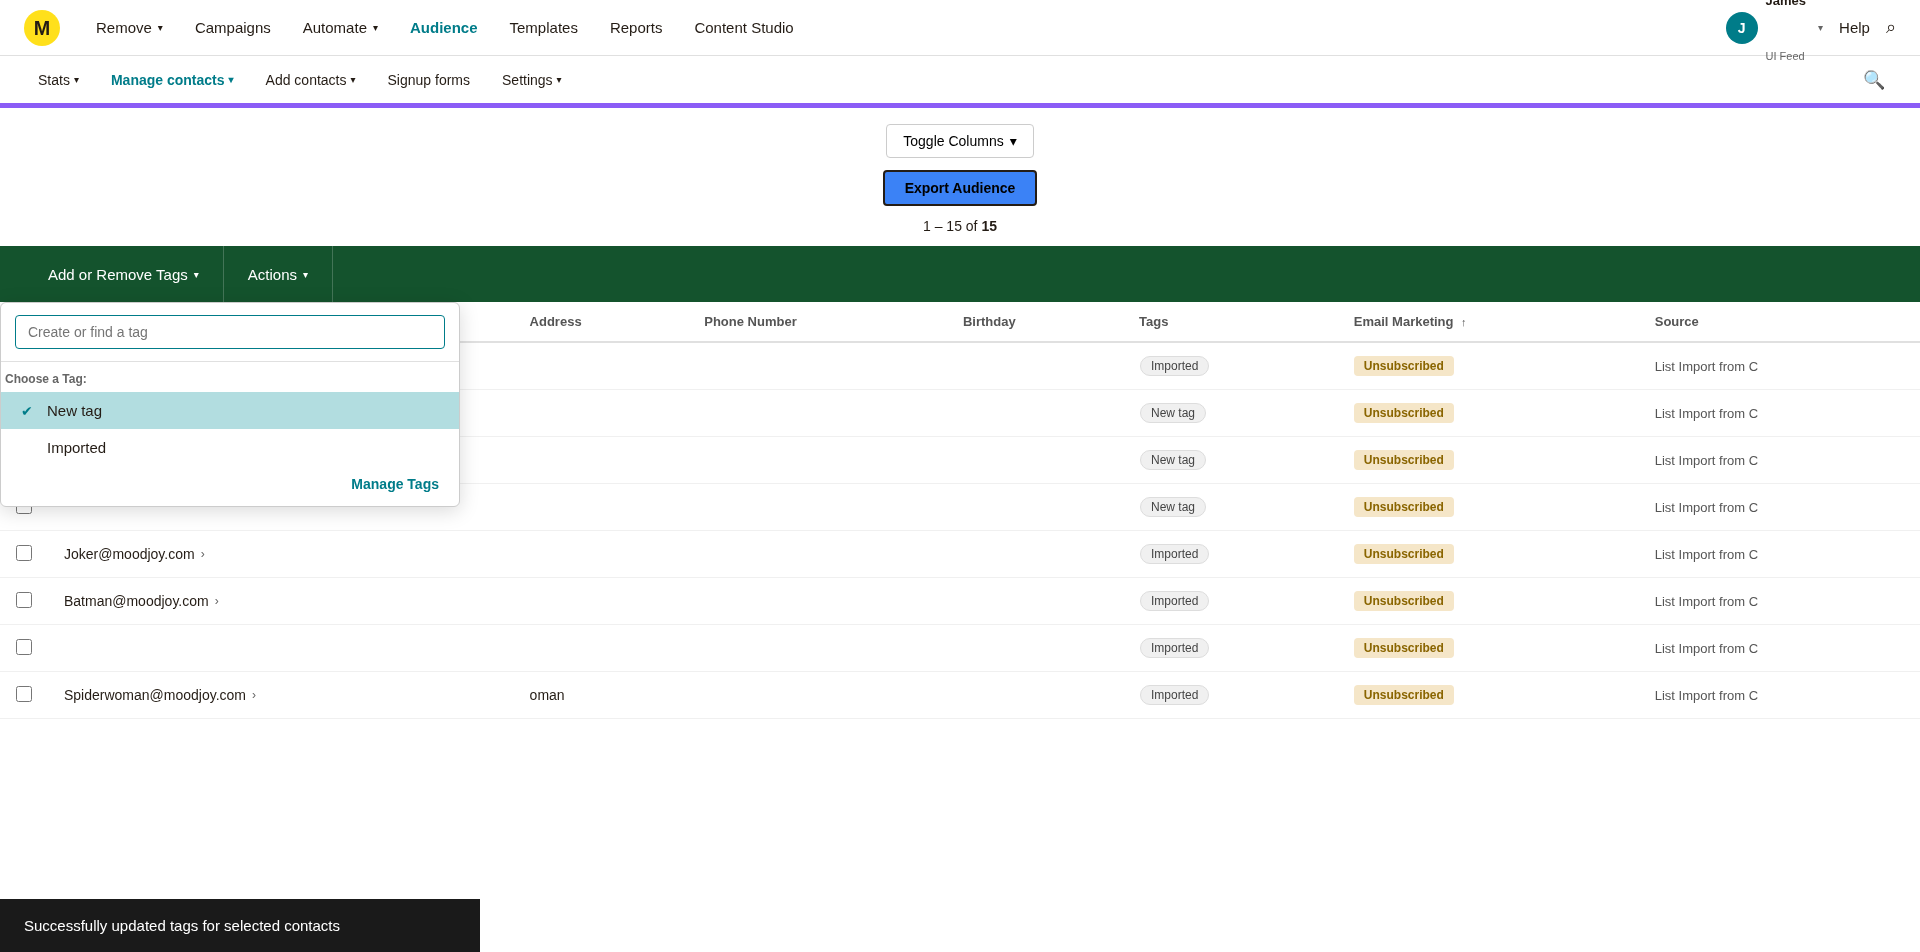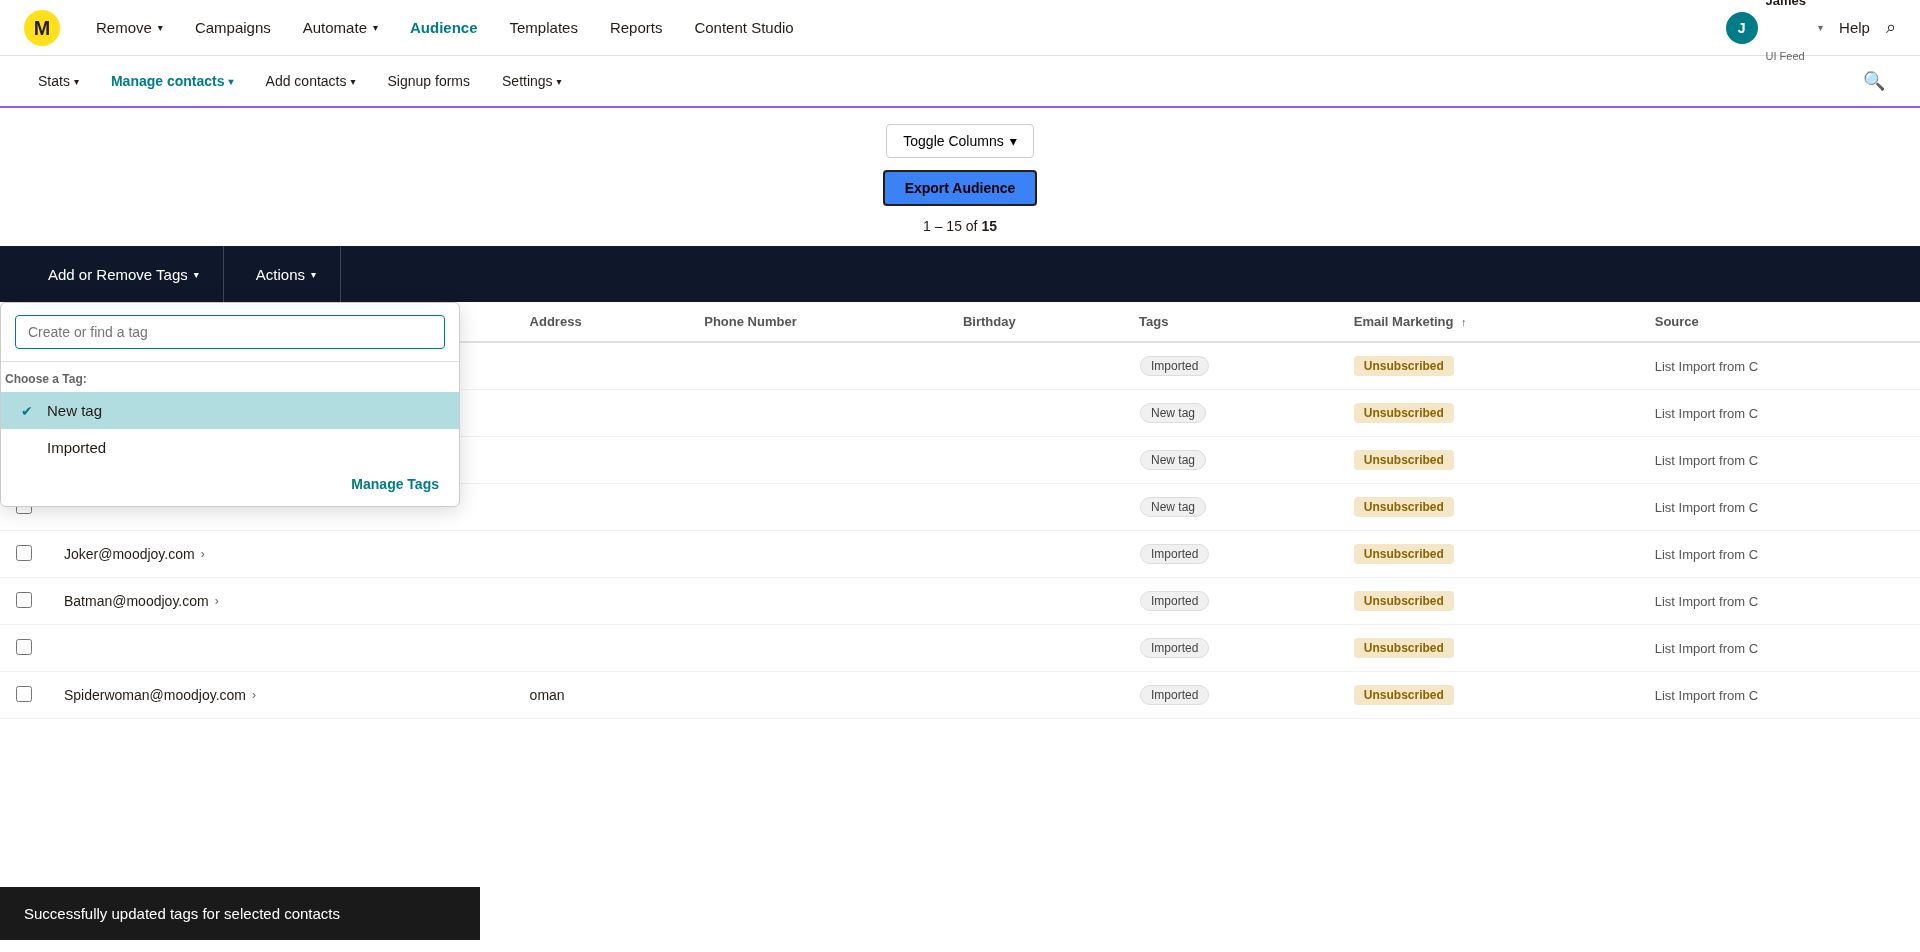--- a/index.html
+++ b/index.html
@@ -16,35 +16,35 @@
     .nav-right { display: flex; align-items: center; gap: 16px; }
     .user-avatar { width: 32px; height: 32px; background: #007c89; border-radius: 50%; display: flex; align-items: center; justify-content: center; color: #fff; font-weight: 700; font-size: 14px; }
     .user-info { display: flex; flex-direction: column; font-size: 13px; gap: 42px; }
     .user-name { font-weight: 600; }
     .user-sub { color: #666; font-size: 11px; }
     .user-chevron { font-size: 10px; margin-left: 4px; color: #666; }
     .help-link { font-size: 15px; color: #241c15; cursor: pointer; }
     .search-icon-btn { font-size: 18px; cursor: pointer; color: #241c15; }
 
     
-    .sub-nav { display: flex; align-items: center; height: 52px; background: #fff; border-bottom: 2px solid #8b5cf6; padding: 0 24px; gap: 4px; }
+    .sub-nav { display: flex; align-items: center; height: 52px; background: #fff; border-bottom: 5px solid #8b5cf6; padding: 0 24px; gap: 4px; }
     .sub-nav-item { display: flex; align-items: center; gap: 4px; padding: 6px 14px; font-size: 14px; color: #241c15; cursor: pointer; border-radius: 4px; white-space: nowrap; }
     .sub-nav-item.active { color: #007c89; font-weight: 600; }
     .sub-nav-item .chevron { font-size: 10px; }
     .sub-search { padding: 6px 10px; font-size: 18px; cursor: pointer; color: #241c15; border-radius: 4px; }
 
     
     .toolbar-row { display: flex; align-items: center; justify-content: flex-end; padding: 16px 24px 12px; gap: 12px; flex-direction: column; }
     .toggle-cols-btn { display: flex; align-items: center; gap: 6px; padding: 8px 16px; border: 1px solid #ccc; background: #fff; border-radius: 4px; font-size: 14px; cursor: pointer; }
     .export-btn { padding: 8px 20px; background: #3b82f6; border: 2px solid #241c15; border-radius: 4px; font-size: 14px; font-weight: 600; cursor: pointer; }
     .pagination-text { font-size: 14px; color: #241c15; white-space: nowrap; }
     .pagination-text strong { font-weight: 700; }
 
     
-    .action-bar { display: flex; align-items: center; background: #0f172a; height: 56px; padding: 0 24px; gap: 8px; }
+    .action-bar { display: flex; align-items: center; background: #14532d; height: 56px; padding: 0 24px; gap: 0; }
     .action-bar-btn { display: flex; align-items: center; gap: 6px; padding: 0 24px; height: 100%; font-size: 15px; color: #fff; cursor: pointer; border-right: 1px solid rgba(255,255,255,0.2); font-weight: 500; }
     .action-bar-btn .chevron { font-size: 10px; }
 
     
     .table-container { position: relative; overflow: visible; }
     table { width: 100%; border-collapse: collapse; }
     thead th { background: #fff; border-bottom: 2px solid #e0e0e0; padding: 10px 16px; font-size: 13px; font-weight: 600; color: #555; text-align: left; white-space: nowrap; position: sticky; top: 0; z-index: 2; }
     thead th .sort-icon { font-size: 11px; margin-left: 4px; }
     tbody tr { border-bottom: 1px solid #f0f0f0; }
     tbody td { padding: 12px 16px; font-size: 14px; color: #241c15; vertical-align: middle; }
@@ -64,21 +64,21 @@
     .dropdown-search-row { padding: 12px 14px; border-bottom: 1px solid #e0e0e0; }
     .dropdown-search-input { width: 100%; padding: 8px 12px; font-size: 14px; border: 1.5px solid #007c89; border-radius: 4px; outline: none; color: #241c15; }
     .dropdown-section-label { padding: 10px 4px 6px; font-size: 12px; color: #666; font-weight: 600; }
     .dropdown-item { display: flex; align-items: center; gap: 10px; padding: 10px 20px; font-size: 15px; cursor: pointer; color: #241c15; }
     .dropdown-item.selected { background: #b2dde0; color: #241c15; }
     .dropdown-item .check-icon { color: #007c89; font-size: 14px; width: 16px; }
     .dropdown-footer { padding: 10px 20px 14px; text-align: right; }
     .manage-tags-link { color: #007c89; font-size: 14px; font-weight: 600; cursor: pointer; text-decoration: none; }
 
     
-    .toast { position: fixed; bottom: 12px; left: 0; width: 480px; background: #1a1a1a; color: #fff; padding: 18px 24px; font-size: 15px; font-weight: 500; z-index: 999; border-radius: 0; }
+    .toast { position: fixed; bottom: 0; left: 0; width: 480px; background: #1a1a1a; color: #fff; padding: 18px 24px; font-size: 15px; font-weight: 500; z-index: 999; border-radius: 0; }
   </style>
 </head>
 <body>
 
 <nav class="top-nav">
 
   <div class="logo">
     <svg viewBox="0 0 40 40" fill="none">
       <circle cx="20" cy="20" r="20" fill="#FFE01B"></circle>
       <text x="50%" y="56%" text-anchor="middle" dominant-baseline="middle" font-size="22" font-weight="bold" fill="#241c15">M</text>

